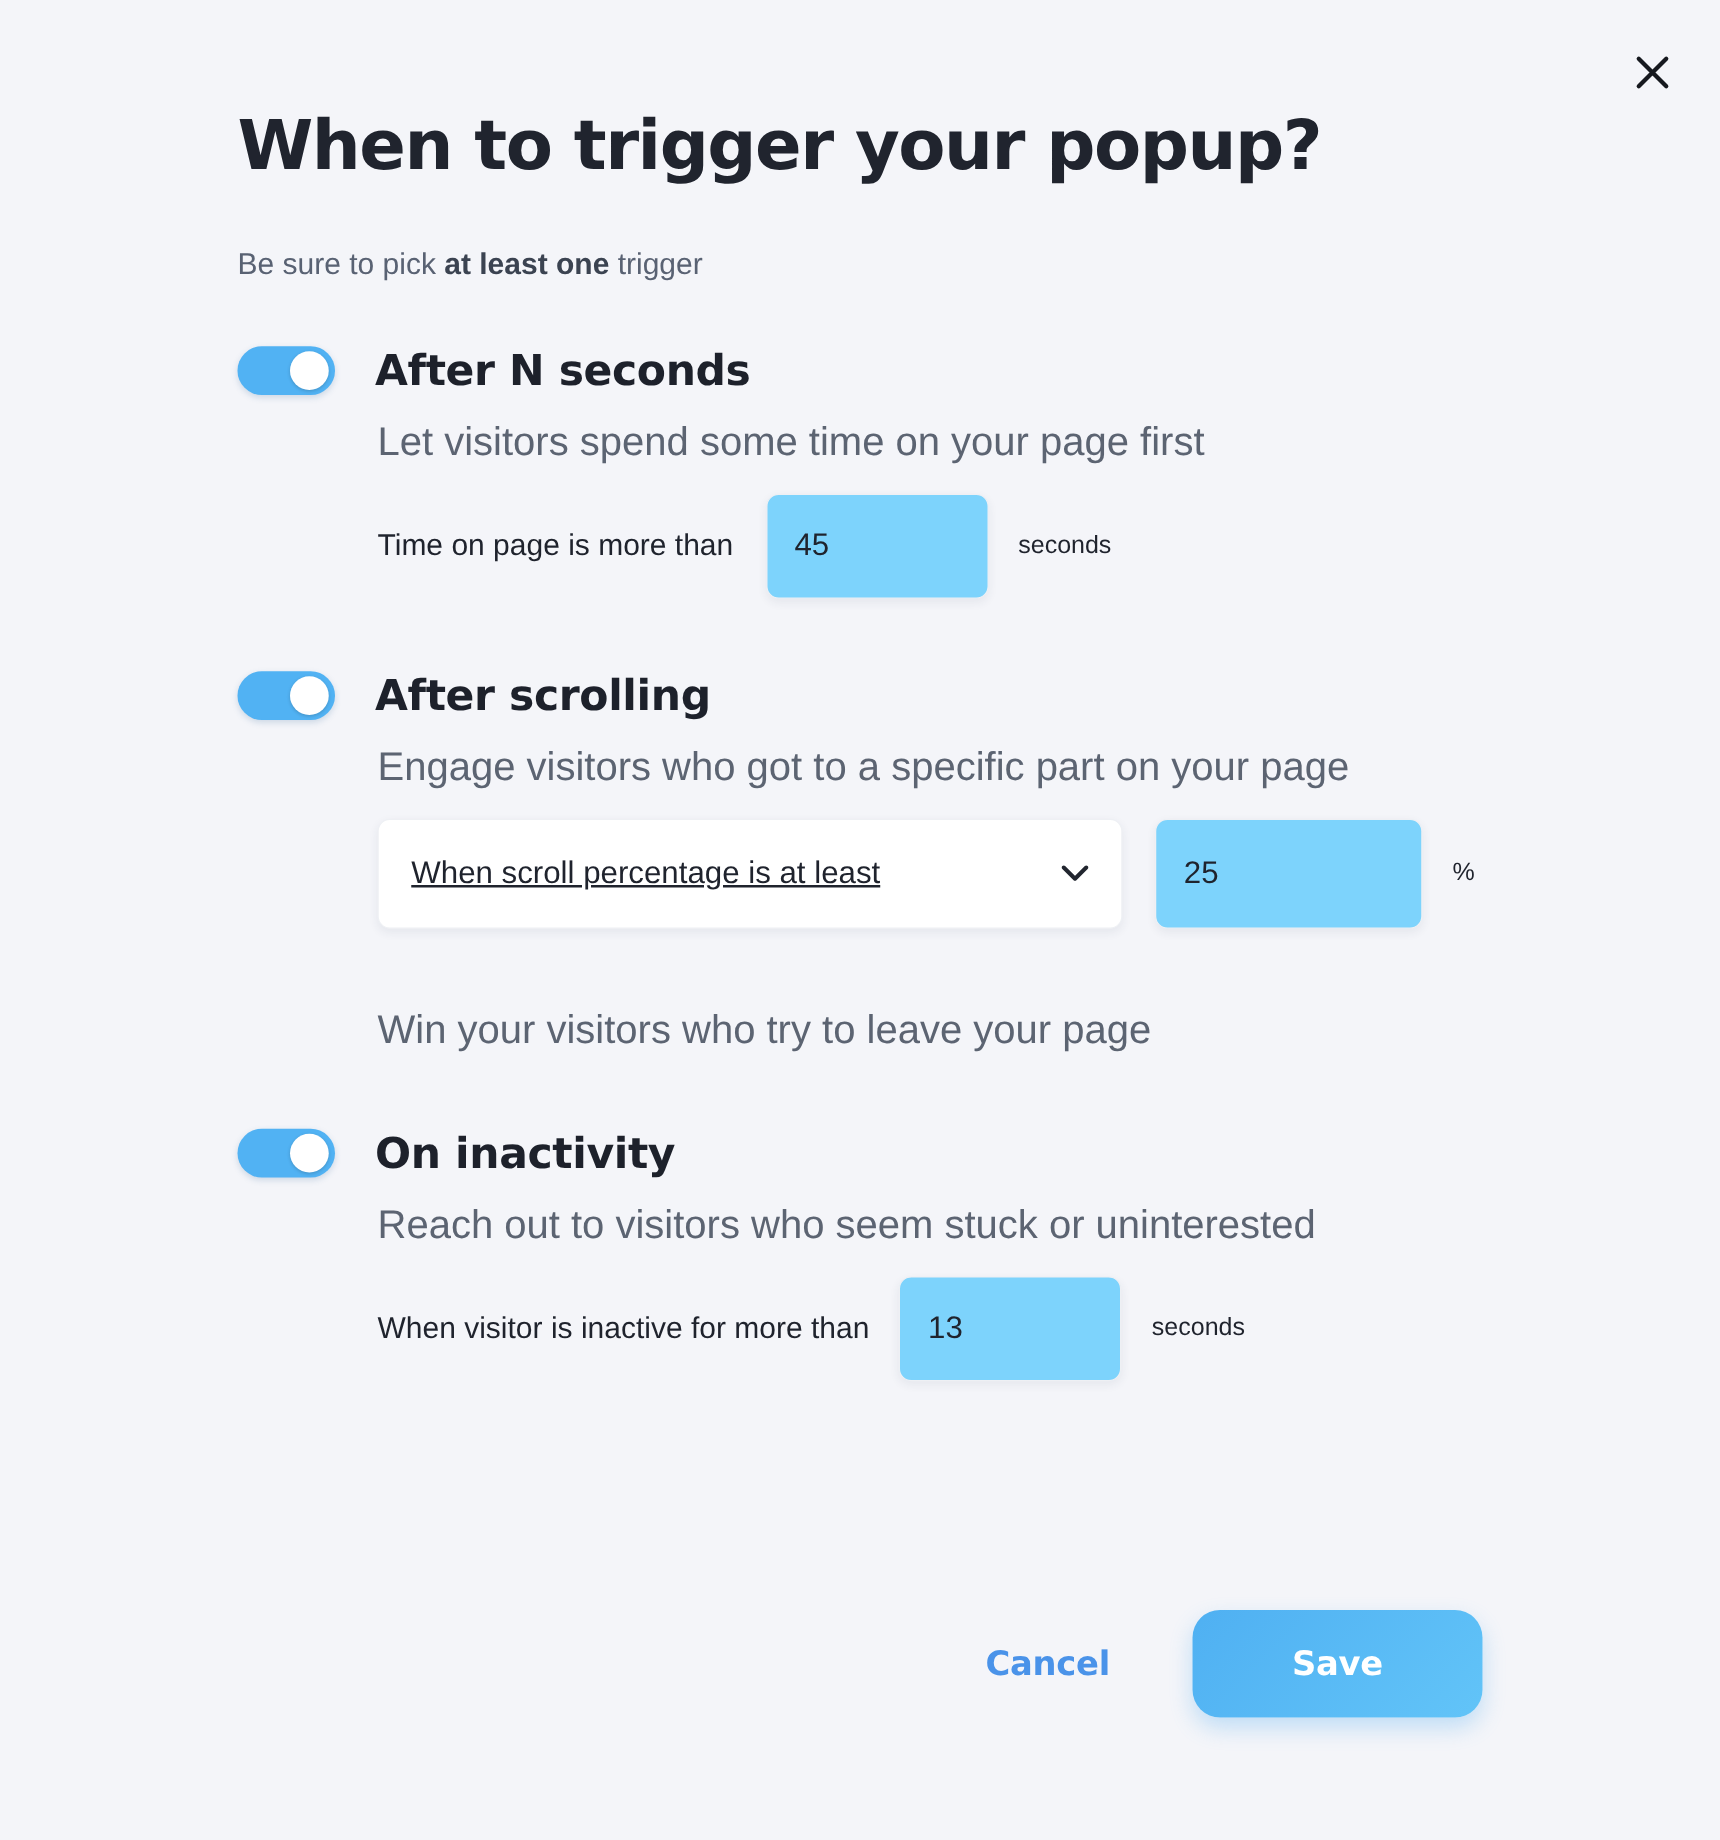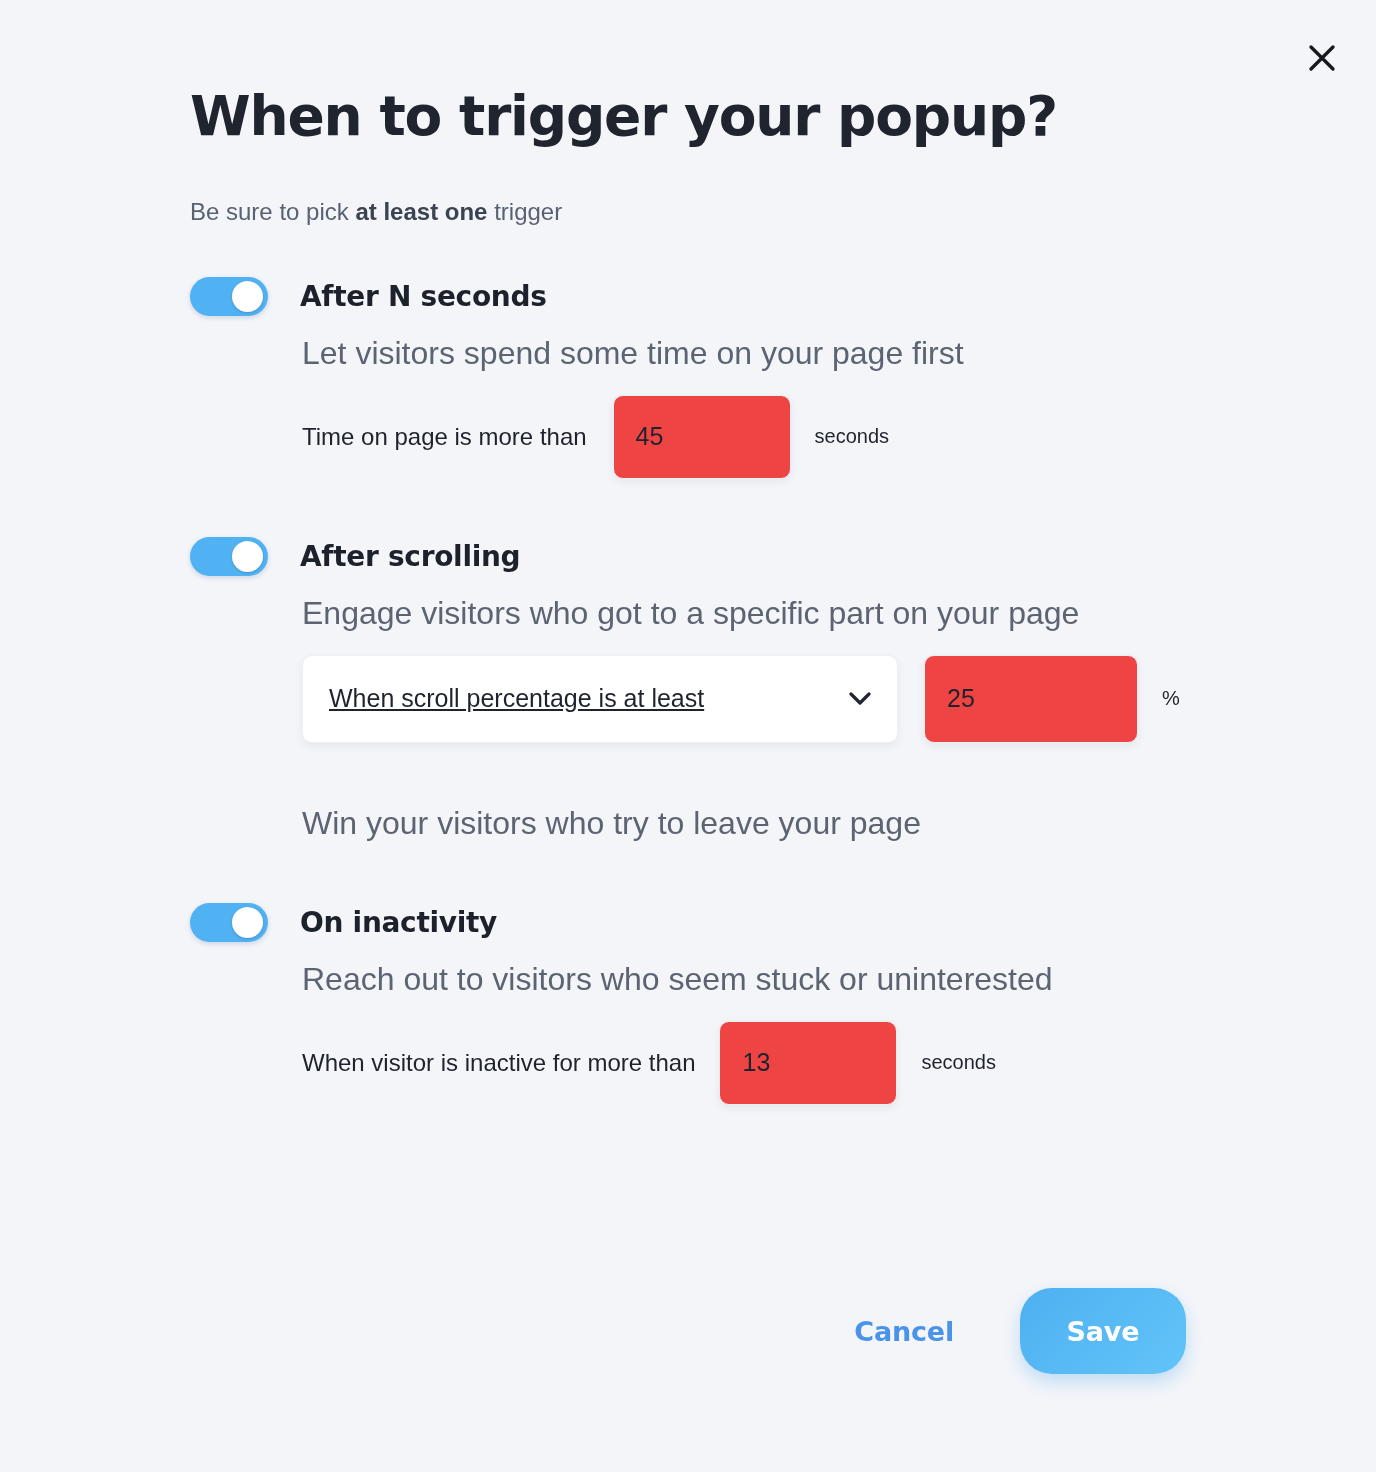--- a/index.html
+++ b/index.html
@@ -94,21 +94,21 @@
     top: 4px;
     left: 42px;
     width: 31px;
     height: 31px;
     border-radius: 50%;
     background: #ffffff;
     box-shadow: 0 1px 3px rgba(0,0,0,0.18);
   }
 
   .trigger-title {
-    font-size: 28px;
+    font-size: 34px;
     font-weight: 700;
     color: #1d212b;
     letter-spacing: -0.3px;
     font-family: "DejaVu Sans", sans-serif;
   }
   .trigger-desc {
     margin: 14px 0 0 112px;
     font-size: 32px;
     color: #5c6472;
     font-weight: 400;
@@ -141,21 +141,21 @@
     align-items: center;
   }
   .num-input {
     width: 178px;
     height: 84px;
     padding: 0 22px;
     font-size: 25px;
     color: #1f232d;
     font-family: "Liberation Sans", sans-serif;
     border: 1px solid #eef0f4;
-    background: #ef4444;
+    background: #7dd3fc;
     border-radius: 10px;
     box-shadow: 0 3px 8px rgba(40,50,80,0.07);
     box-sizing: border-box;
     outline: none;
   }
 
   .select-box {
     width: 596px;
     height: 88px;
     padding: 0 26px;
@@ -189,24 +189,24 @@
     border: none;
     padding: 0;
     font-size: 27px;
     font-weight: 700;
     color: #4a93e9;
     cursor: pointer;
     font-family: "DejaVu Sans", sans-serif;
     letter-spacing: -0.2px;
   }
   .save-btn {
-    width: 166px;
+    width: 232px;
     height: 86px;
     border: none;
-    border-radius: 32px;
+    border-radius: 22px;
     background: linear-gradient(135deg, #4fb0f2 0%, #62c4f8 100%);
     color: #ffffff;
     font-size: 27px;
     font-weight: 700;
     cursor: pointer;
     font-family: "DejaVu Sans", sans-serif;
     box-shadow: 0 8px 18px rgba(80,170,240,0.32);
     letter-spacing: -0.2px;
   }
 </style>

